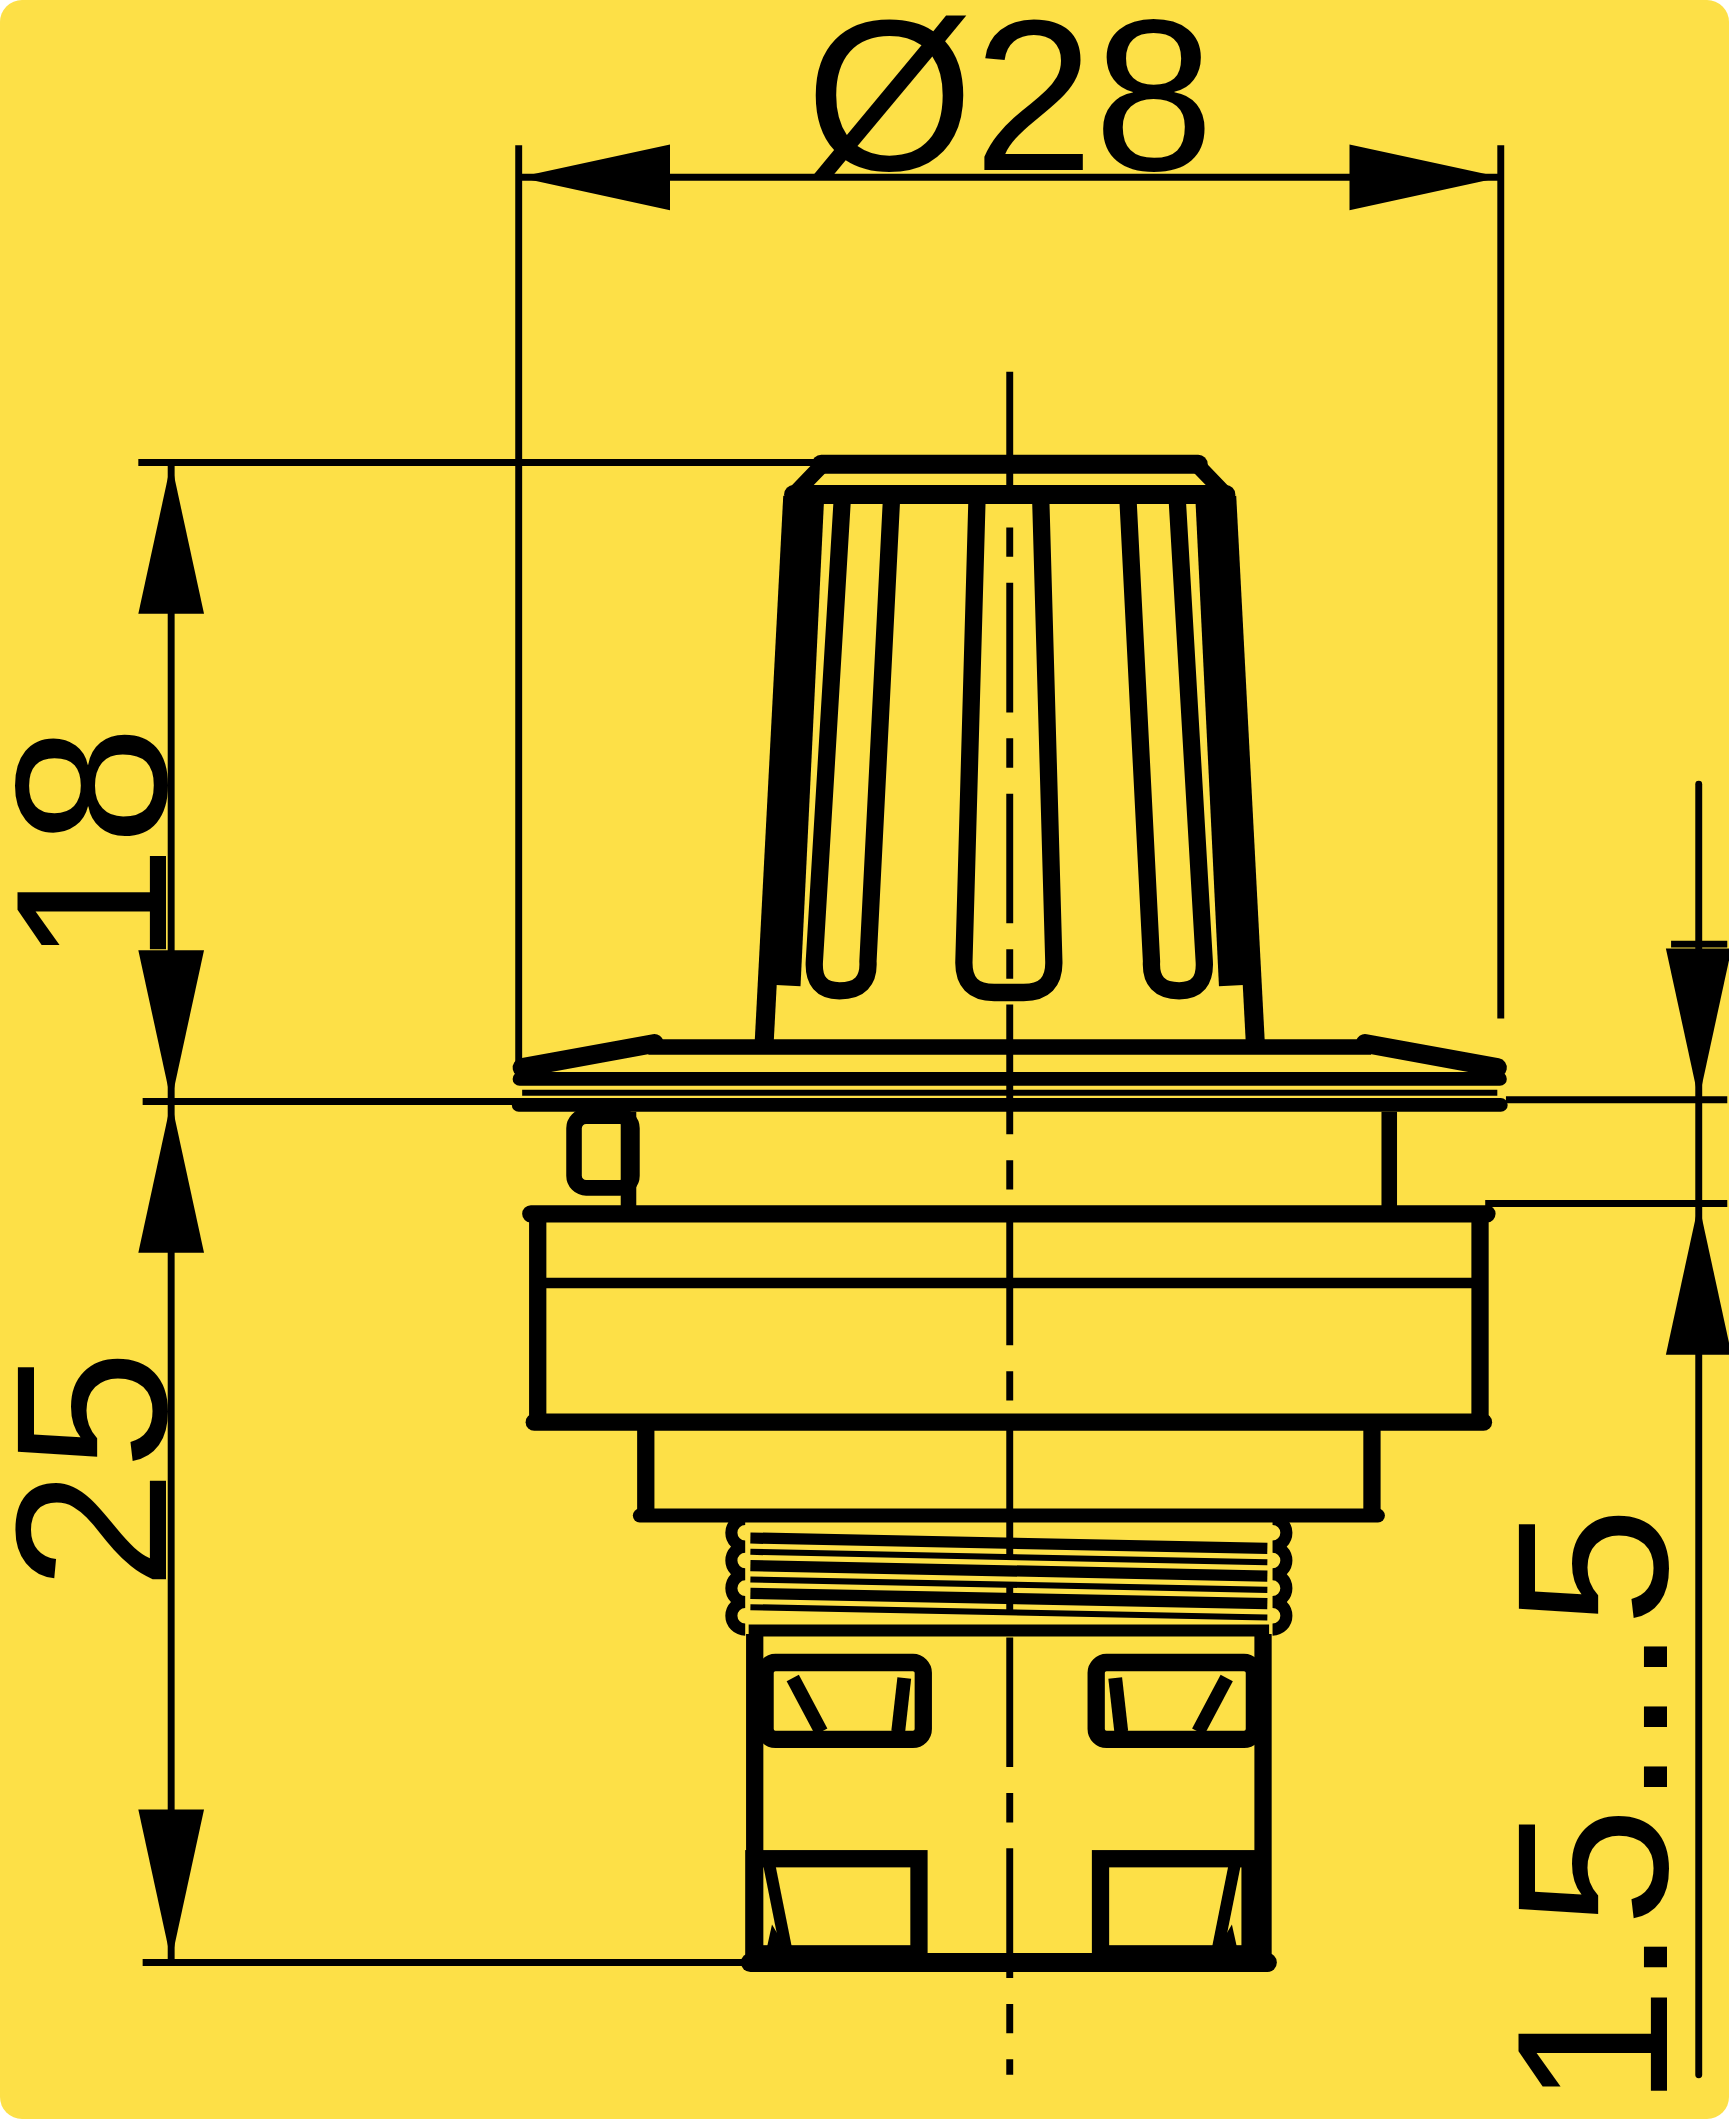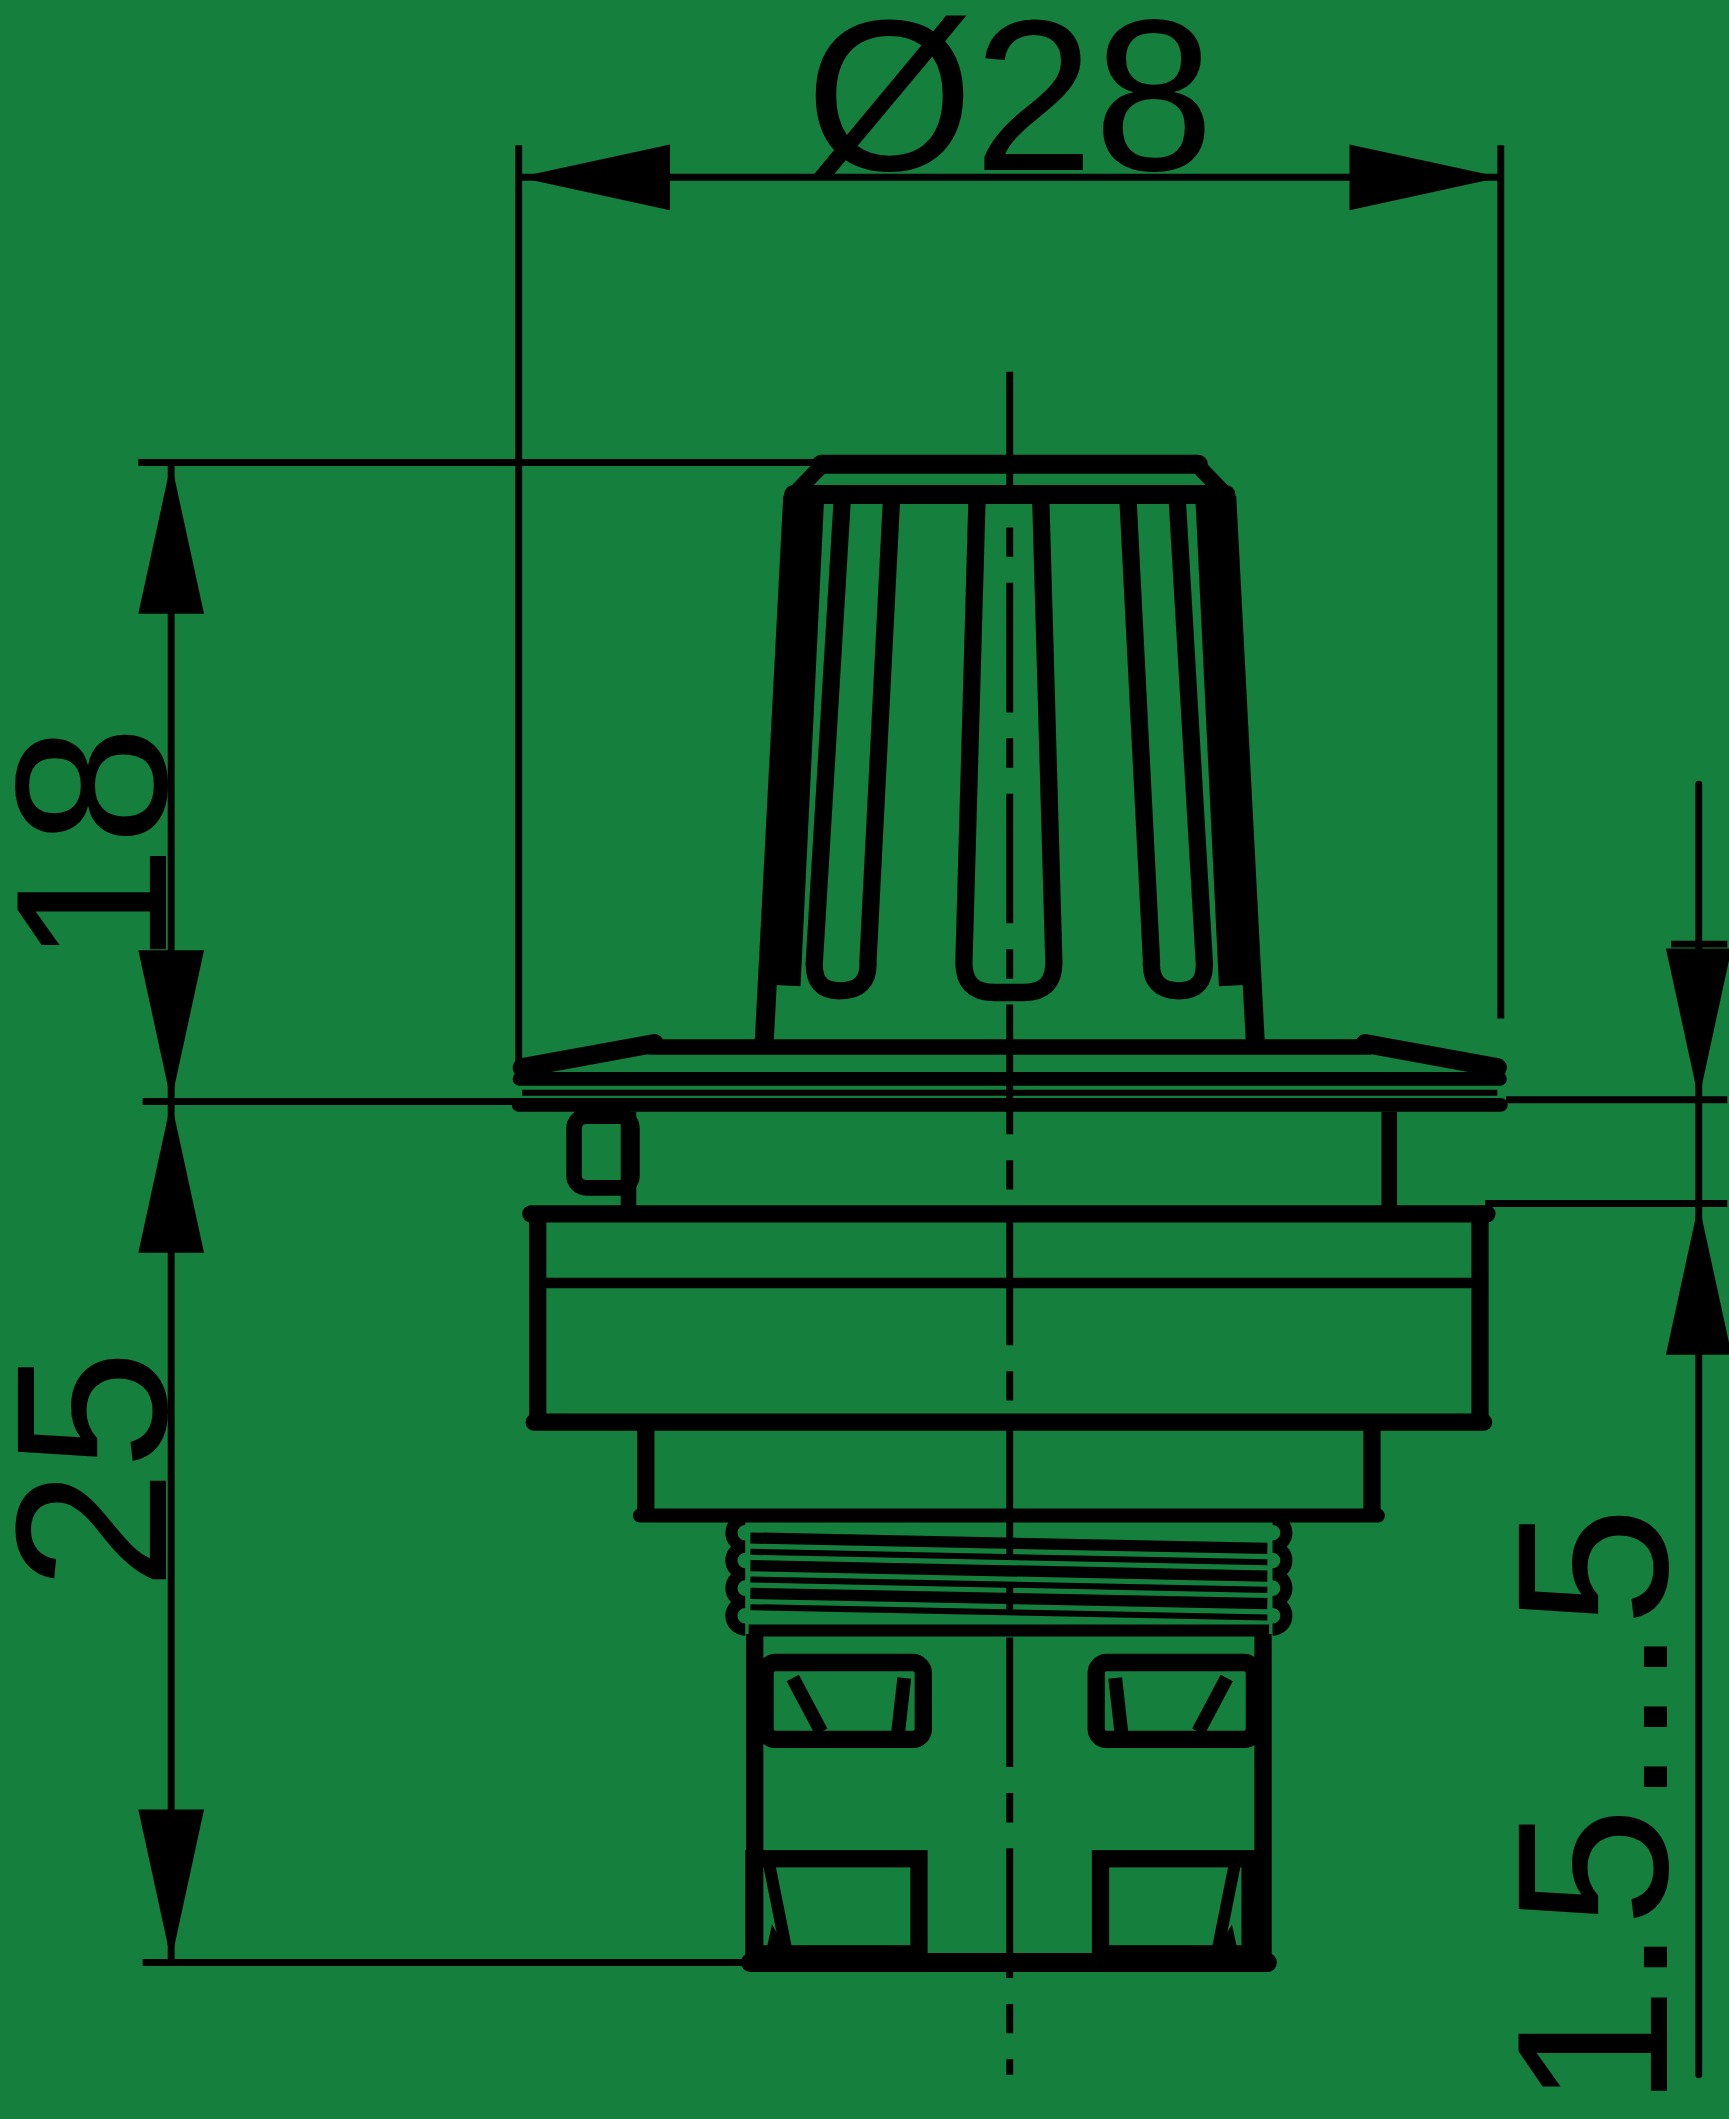--- a/index.html
+++ b/index.html
@@ -5,22 +5,23 @@
   html, body {
     margin: 0;
     padding: 0;
     background: #ffffff;
     font-family: "Liberation Sans", sans-serif;
   }
   .sheet {
     position: relative;
     width: 1729px;
     height: 2119px;
-    background: #15803d;
+    background: #fde047;
     overflow: hidden;
+    border-radius: 22px;
   }
   svg { display: block; }
   .dim-text {
     font-family: "Liberation Sans", sans-serif;
     font-size: 250px;
     font-weight: 400;
     fill: #000000;
   }
 </style>
 </head>

